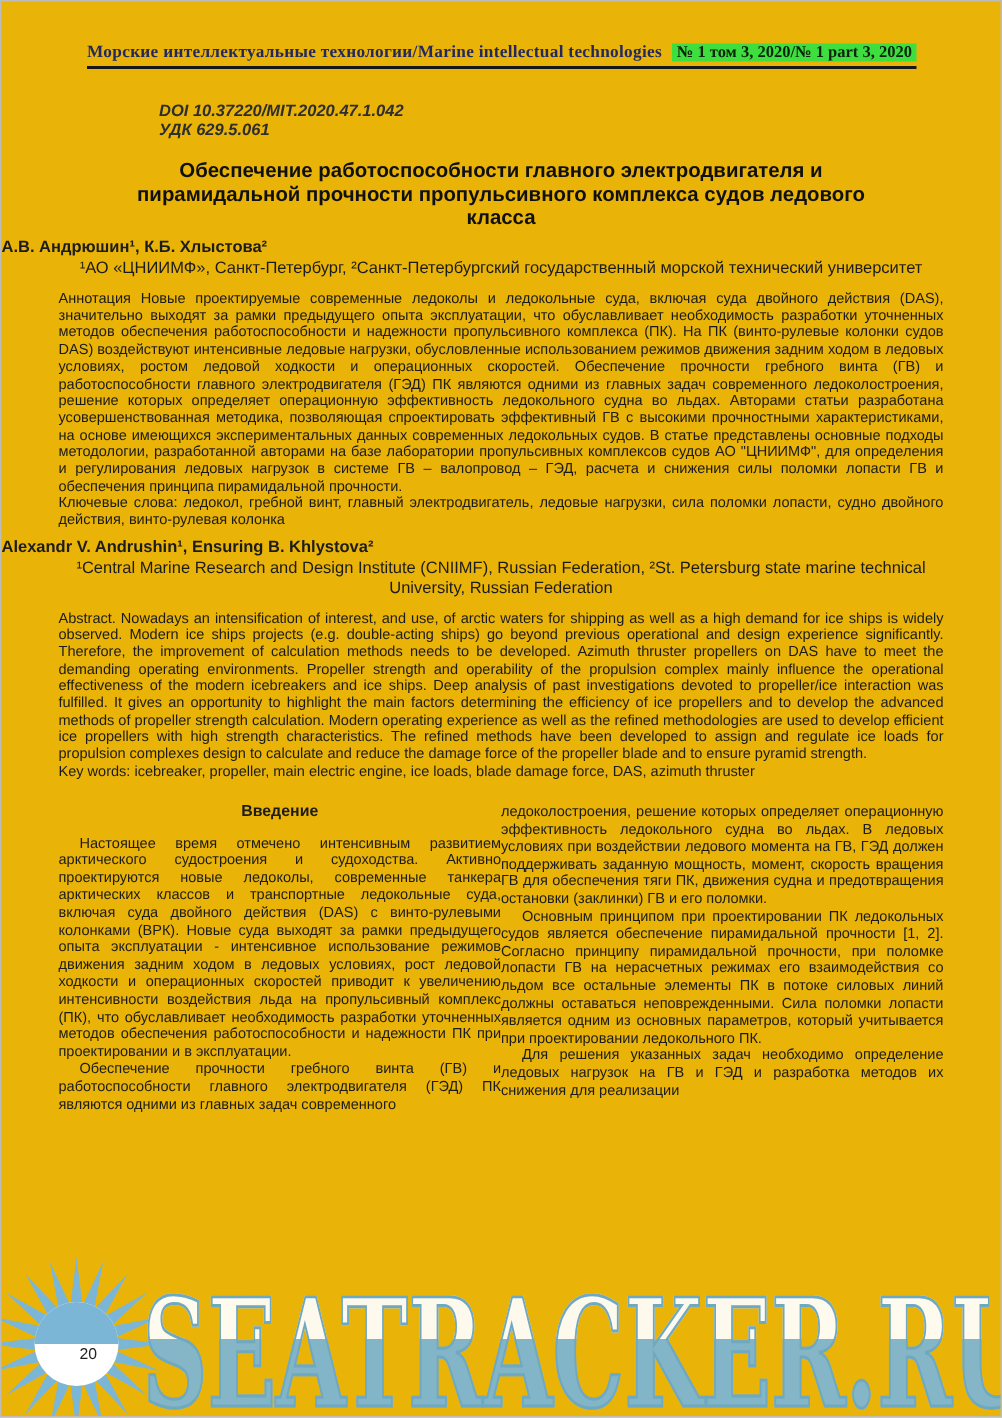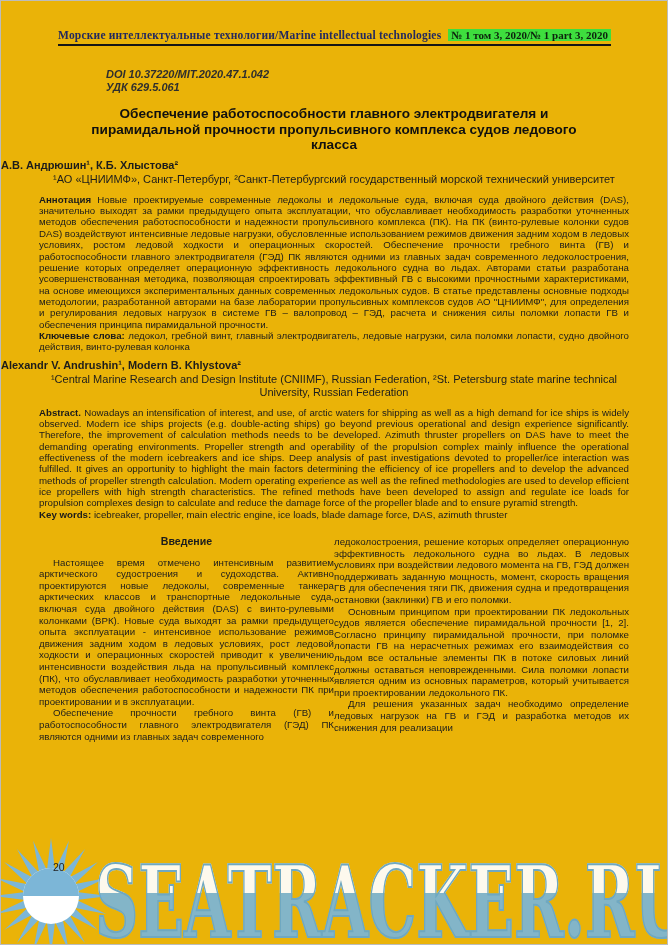--- a/index.html
+++ b/index.html
@@ -31,29 +31,29 @@
     font-size:13.6px; line-height:15.6px; color:#101010;
   }
   .authors { margin:6px 0 0; text-align:left; font-weight:bold; font-size:11px; }
   .affil   { margin:2px 40px 0; text-align:center; font-size:11px; line-height:13px; }
   
   .abstract, .keywords {
     margin:8px 38px 0; text-align:justify;
     font-size:9.7px; line-height:11.35px; color:#1b1b1b;
   }
   .keywords { margin-top:0; }
-  .abstract b, .keywords b { font-weight:bold; }
+  .abstract b, .keywords b { font-weight:normal; }
   
   .columns { margin:16px 38px 0; display:flex; }
   .col { flex:1; text-align:justify; font-size:9.7px; line-height:11.6px; }
   .intro-heading { margin:0 0 9px; text-align:center; font-weight:bold; font-size:10.6px; }
   .col p { margin:0; }
   .col p.indent { text-indent:14px; }
   
-  .page-number { position:absolute; left:52px; top:860px; font-size:10.5px; color:#222; z-index:5; }
+  .page-number { position:absolute; left:52px; top:896px; font-size:10.5px; color:#222; z-index:5; }
   .watermark { position:absolute; inset:0; pointer-events:none; z-index:4; }
   .sun { position:absolute; left:-12px; top:833px; }
   .wm-text {
     position:absolute; left:94px; top:851px;
     font-family:"DejaVu Serif", serif; font-weight:bold;
     font-size:100px; line-height:100px; white-space:nowrap;
     transform:scaleX(0.60); transform-origin:0 50%;
     background:linear-gradient(#ffffff 0 41%, #7cb6d7 41% 100%);
     -webkit-background-clip:text; background-clip:text; color:transparent;
     -webkit-text-stroke:2px #66a8cf;
@@ -75,21 +75,21 @@
     <div>УДК 629.5.061</div>
   </div>
 
   <div class="title-ru">Обеспечение работоспособности главного электродвигателя и пирамидальной прочности пропульсивного комплекса судов ледового класса</div>
   <div class="authors">А.В. Андрюшин¹, К.Б. Хлыстова²</div>
   <div class="affil">¹АО «ЦНИИМФ», Санкт-Петербург, ²Санкт-Петербургский государственный морской технический университет</div>
 
   <p class="abstract"><b>Аннотация</b> <span>Новые проектируемые современные ледоколы и ледокольные суда, включая суда двойного действия (DAS), значительно выходят за рамки предыдущего опыта эксплуатации, что обуславливает необходимость разработки уточненных методов обеспечения работоспособности и надежности пропульсивного комплекса (ПК). На ПК (винто-рулевые колонки судов DAS) воздействуют интенсивные ледовые нагрузки, обусловленные использованием режимов движения задним ходом в ледовых условиях, ростом ледовой ходкости и операционных скоростей. Обеспечение прочности гребного винта (ГВ) и работоспособности главного электродвигателя (ГЭД) ПК являются одними из главных задач современного ледоколостроения, решение которых определяет операционную эффективность ледокольного судна во льдах. Авторами статьи разработана усовершенствованная методика, позволяющая спроектировать эффективный ГВ с высокими прочностными характеристиками, на основе имеющихся экспериментальных данных современных ледокольных судов. В статье представлены основные подходы методологии, разработанной авторами на базе лаборатории пропульсивных комплексов судов АО "ЦНИИМФ", для определения и регулирования ледовых нагрузок в системе ГВ – валопровод – ГЭД, расчета и снижения силы поломки лопасти ГВ и обеспечения принципа пирамидальной прочности.</span></p>
   <p class="keywords"><b>Ключевые слова:</b> <span>ледокол, гребной винт, главный электродвигатель, ледовые нагрузки, сила поломки лопасти, судно двойного действия, винто-рулевая колонка</span></p>
 
-  <div class="authors">Alexandr V. Andrushin¹, Modern B. Khlystova²</div>
+  <div class="authors">Alexandr V. Andrushin¹, Ensuring B. Khlystova²</div>
   <div class="affil">¹Central Marine Research and Design Institute (CNIIMF), Russian Federation, ²St. Petersburg state marine technical University, Russian Federation</div>
 
   <p class="abstract"><b>Abstract.</b> <span>Nowadays an intensification of interest, and use, of arctic waters for shipping as well as a high demand for ice ships is widely observed. Modern ice ships projects (e.g. double-acting ships) go beyond previous operational and design experience significantly. Therefore, the improvement of calculation methods needs to be developed. Azimuth thruster propellers on DAS have to meet the demanding operating environments. Propeller strength and operability of the propulsion complex mainly influence the operational effectiveness of the modern icebreakers and ice ships. Deep analysis of past investigations devoted to propeller/ice interaction was fulfilled. It gives an opportunity to highlight the main factors determining the efficiency of ice propellers and to develop the advanced methods of propeller strength calculation. Modern operating experience as well as the refined methodologies are used to develop efficient ice propellers with high strength characteristics. The refined methods have been developed to assign and regulate ice loads for propulsion complexes design to calculate and reduce the damage force of the propeller blade and to ensure pyramid strength.</span></p>
   <p class="keywords"><b>Key words:</b> <span>icebreaker, propeller, main electric engine, ice loads, blade damage force, DAS, azimuth thruster</span></p>
 
   <div class="columns">
     <div class="col">
       <div class="intro-heading">Введение</div>
       <p class="indent">Настоящее время отмечено интенсивным развитием арктического судостроения и судоходства. Активно проектируются новые ледоколы, современные танкера арктических классов и транспортные ледокольные суда, включая суда двойного действия (DAS) с винто-рулевыми колонками (ВРК). Новые суда выходят за рамки предыдущего опыта эксплуатации - интенсивное использование режимов движения задним ходом в ледовых условиях, рост ледовой ходкости и операционных скоростей приводит к увеличению интенсивности воздействия льда на пропульсивный комплекс (ПК), что обуславливает необходимость разработки уточненных методов обеспечения работоспособности и надежности ПК при проектировании и в эксплуатации.</p>
       <p class="indent">Обеспечение прочности гребного винта (ГВ) и работоспособности главного электродвигателя (ГЭД) ПК являются одними из главных задач современного</p>

